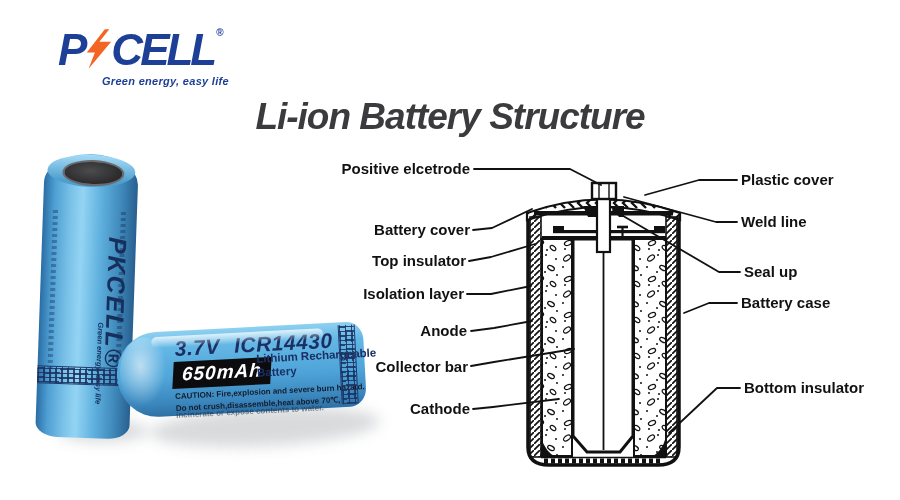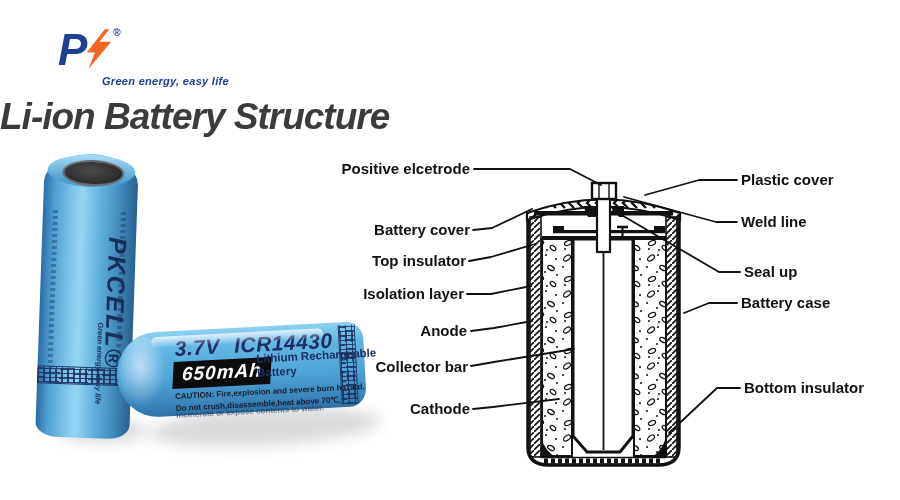--- a/index.html
+++ b/index.html
@@ -15,21 +15,21 @@
     letter-spacing:-3px;line-height:1;
   }
   .bolt{width:27px;height:40px;margin:1px -1px 0 1px;}
   .logo-reg{font-size:10px;color:#1e3f96;font-weight:bold;margin:0 0 0 2px;}
   .logo-tagline{
     font-style:italic;font-weight:bold;font-size:11px;color:#1e3f96;
     margin:3px 0 0 44px;letter-spacing:0.3px;
   }
   
   #title{
-    position:absolute;left:0;top:96px;width:900px;
+    position:absolute;left:0;top:96px;width:900px;text-align:center;
     font-size:37px;font-weight:bold;font-style:italic;color:#3b3b3d;
     letter-spacing:-1px;
   }
   
   .shadow{position:absolute;background:rgba(40,50,60,.18);border-radius:50%;filter:blur(7px);}
   #shadow-lying{left:150px;top:408px;width:230px;height:38px;transform:rotate(-3deg);}
   #shadow-standing{left:58px;top:420px;width:90px;height:22px;}
   #standing-battery{
     position:absolute;left:45px;top:154px;width:94px;height:284px;
     transform:rotate(2deg);transform-origin:50% 0;
@@ -104,20 +104,21 @@
 <body>
 
 <div id="stage">
 
   <div id="logo">
     <div class="logo-row">
       <span class="logo-letter">P</span>
       <svg class="bolt" viewBox="0 0 30 44">
         <polygon points="22,0 2,26 11,26 4,44 29,14 16,14 27,0" fill="#f26522"></polygon>
       </svg>
+      <span class="logo-letter">CELL</span>
       <span class="logo-reg">®</span>
     </div>
     <div class="logo-tagline">Green energy, easy life</div>
   </div>
 
   <div id="title">Li-ion Battery Structure</div>
 
   <div id="shadow-standing" class="shadow"></div>
   <div id="standing-battery">
     <div class="cap-rim"></div>

